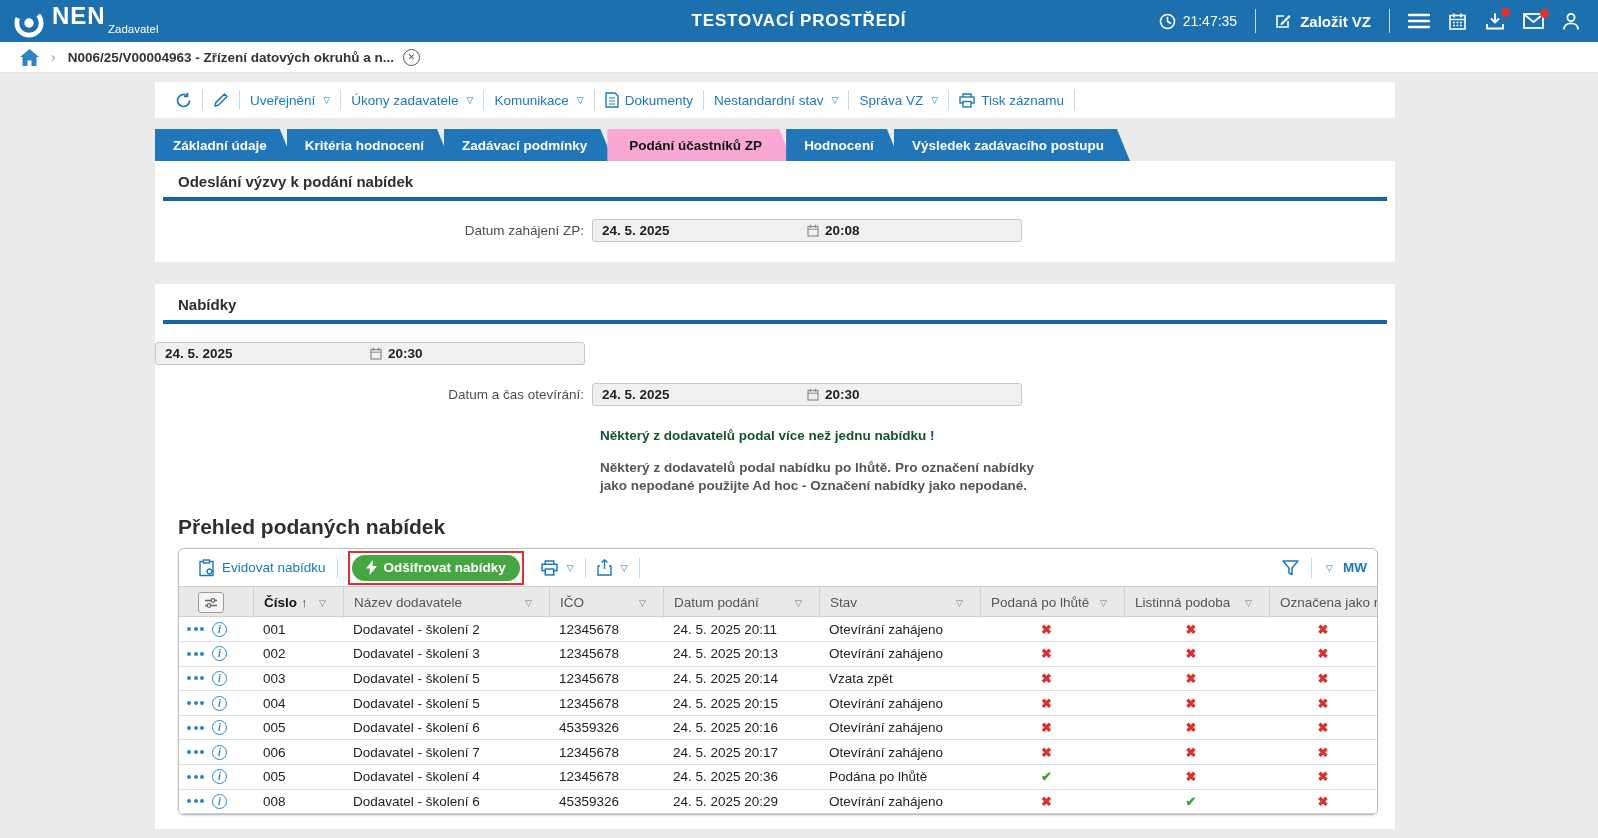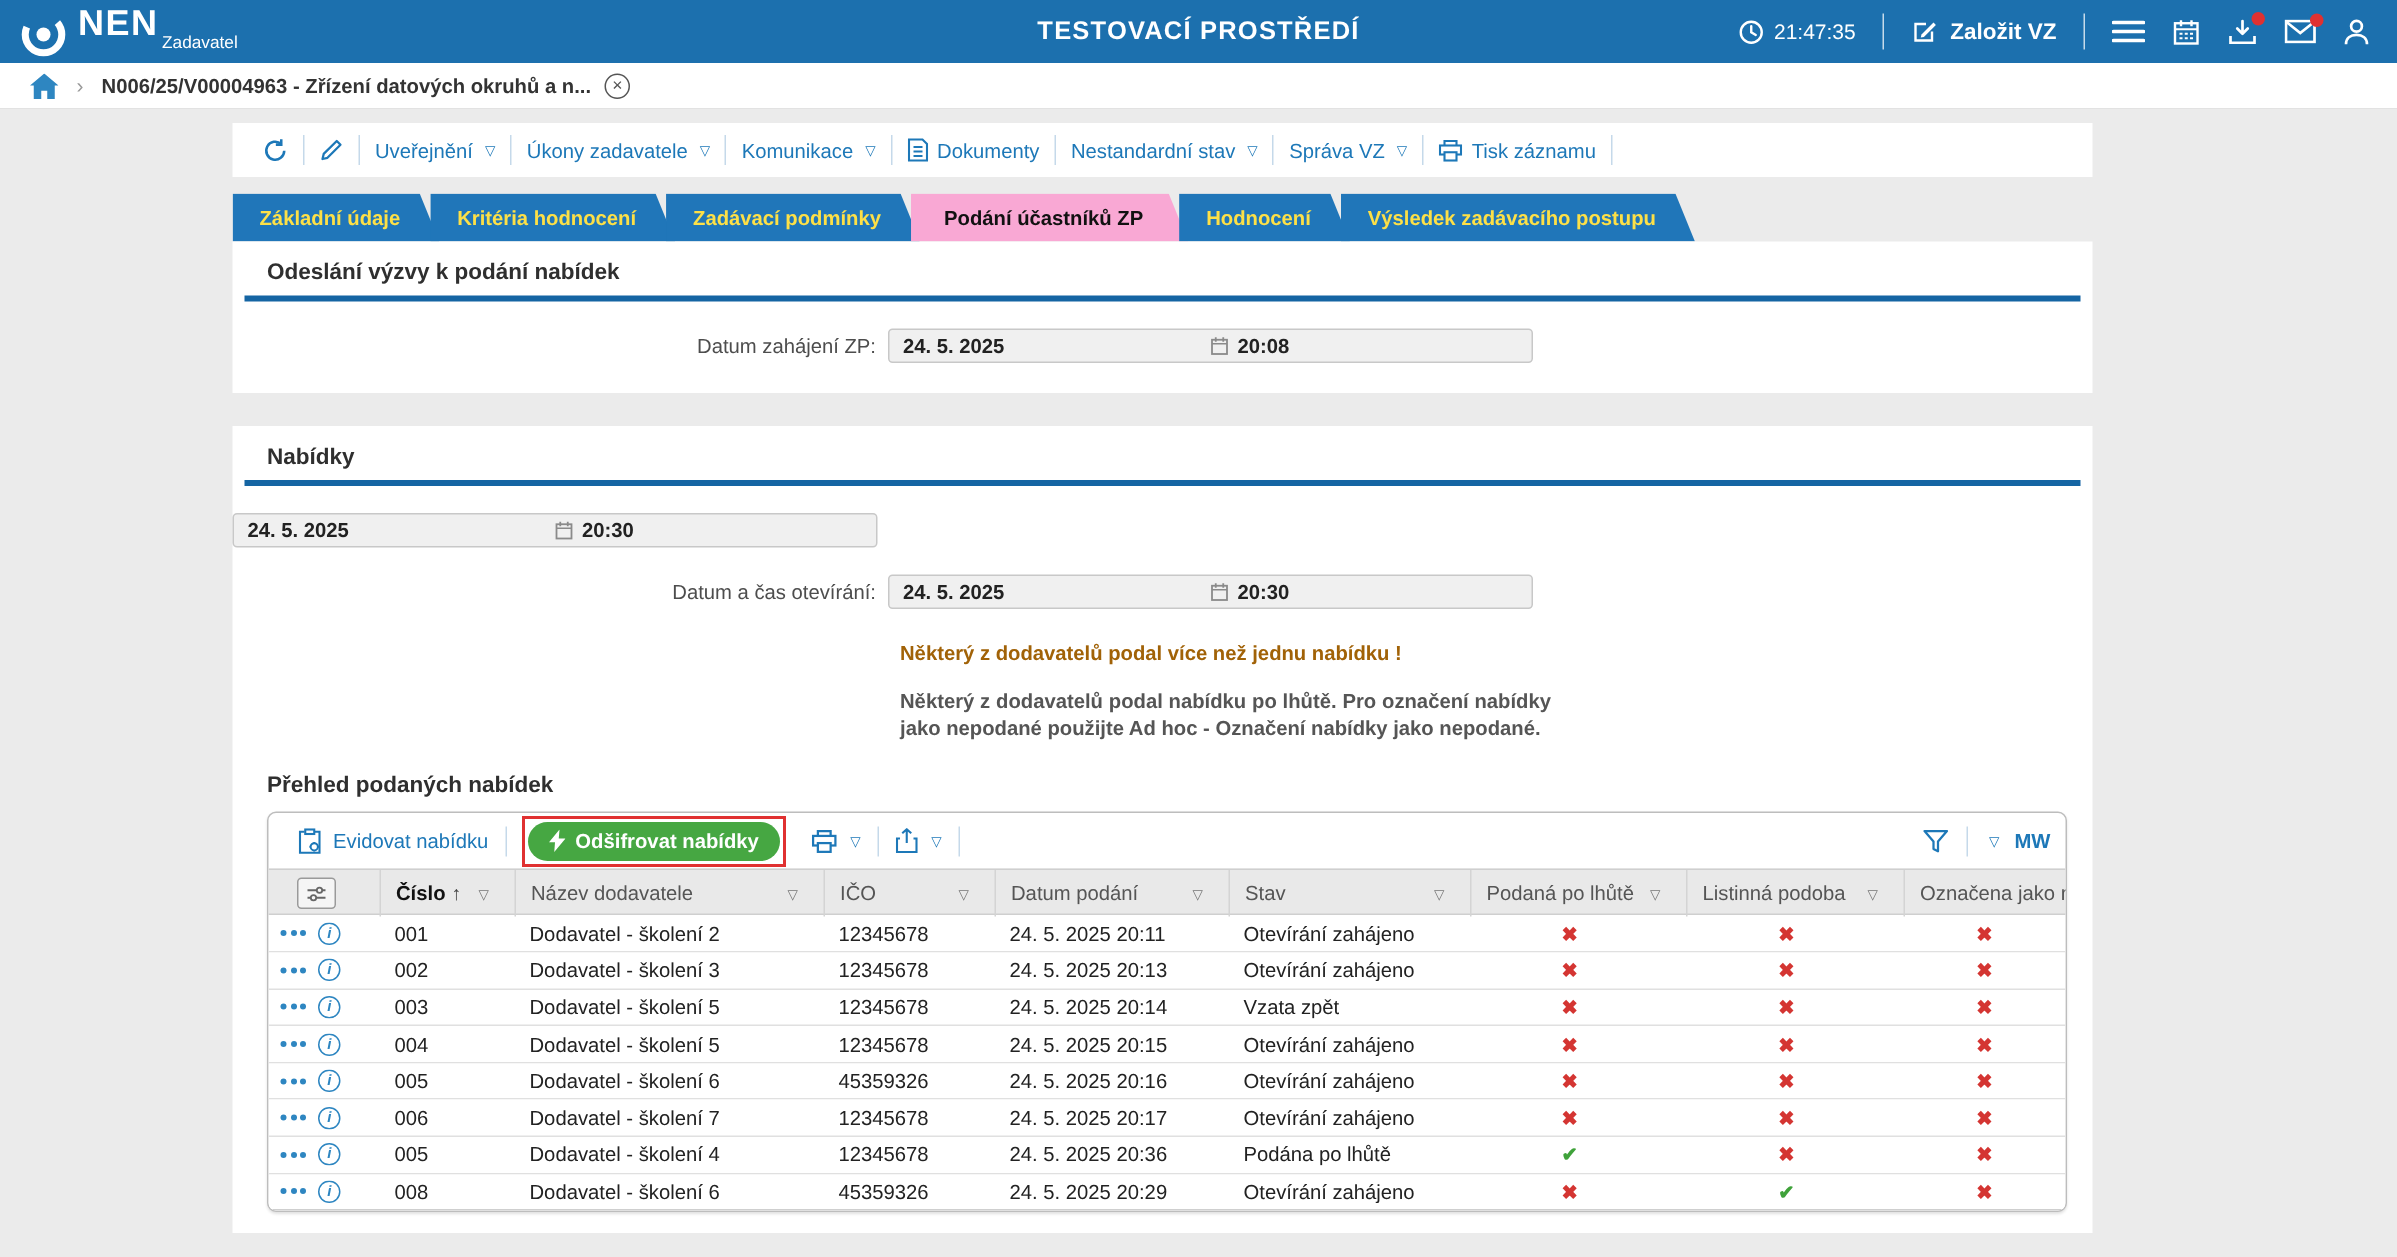--- a/index.html
+++ b/index.html
@@ -30,42 +30,42 @@
   .content { margin-left:155px; width:1240px; }
 
   
   .rec-toolbar { background:#fff; height:36px; margin-top:9px; display:flex; align-items:center; padding:0 10px; color:#1d78b8; }
   .rt-item { display:flex; align-items:center; gap:6px; padding:0 10px; cursor:pointer; white-space:nowrap; }
   .rt-div { width:1px; height:20px; background:#c5d9ea; }
   .dd { font-size:9px; color:#1d78b8; margin-left:2px; }
 
   
   .tabs { display:flex; margin-top:11px; height:32px; align-items:flex-end; }
-  .tab { height:32px; background:#2076b9; color:#fde047; font-weight:bold; display:flex; align-items:center; padding:0 26px 0 18px; margin-right:-6px; cursor:pointer; clip-path:polygon(0 0, calc(100% - 13px) 0, 100% 100%, 0 100%); white-space:nowrap; }
+  .tab { height:32px; background:#2076b9; color:#ffffff; font-weight:bold; display:flex; align-items:center; padding:0 26px 0 18px; margin-right:-6px; cursor:pointer; clip-path:polygon(0 0, calc(100% - 13px) 0, 100% 100%, 0 100%); white-space:nowrap; }
   .tab.active { background:#f9a8d4; color:#111; padding:0 30px 0 22px; }
 
   
   .panel { background:#fff; }
   .panel-1 { padding-bottom:20px; }
   .panel-2 { margin-top:22px; padding-bottom:14px; }
   .sec-head { padding:12px 8px 0 23px; }
   .sec-title { font-size:15px; font-weight:bold; color:#2f2f2f; padding-bottom:7px; }
   .sec-rule { height:4px; background:#1565a3; margin:0 8px; }
 
   .form-row { display:flex; align-items:center; margin-top:18px; }
   .form-label { width:437px; text-align:right; color:#4d4d4d; padding-right:8px; }
   .field { width:430px; height:23px; background:#f0f0f0; border:1px solid #c8c8c8; border-radius:3px; display:flex; align-items:center; font-weight:bold; color:#222; }
   .field-date { width:50%; padding-left:9px; }
   .field-time { display:flex; align-items:center; gap:6px; }
 
-  .warn-red { margin:22px 0 0 445px; color:#a16207; font-weight:bold; }
+  .warn-red { margin:22px 0 0 445px; color:#14532d; font-weight:bold; }
   .warn-grey { margin:16px 0 0 445px; width:434px; color:#555; font-weight:bold; text-align:justify; line-height:1.35; }
 
   
-  .tbl-title { font-size:15px; font-weight:bold; color:#2f2f2f; margin:20px 0 9px 23px; }
+  .tbl-title { font-size:21px; font-weight:bold; color:#2f2f2f; margin:20px 0 9px 23px; }
   .tbl-wrap { margin:0 17px 0 23px; border:1px solid #bdbdbd; border-radius:6px; background:#fff; overflow:hidden; box-shadow:0 1px 2px rgba(0,0,0,.12); }
   .tbl-toolbar { height:37px; display:flex; align-items:center; padding:0 10px; }
   .tt-item { display:flex; align-items:center; gap:7px; color:#1d78b8; padding:0 9px; cursor:pointer; white-space:nowrap; }
   .tt-div { width:1px; height:20px; background:#c5d9ea; margin:0 2px; }
   .decrypt-outline { border:2px solid #e03131; padding:2px; margin:0 8px; }
   .btn-decrypt { background:#46a742; color:#fff; border:none; border-radius:13px; height:26px; padding:0 14px; font-size:13.5px; font-weight:bold; display:flex; align-items:center; gap:7px; cursor:pointer; font-family:"Liberation Sans", sans-serif; }
   .tt-right { margin-left:auto; display:flex; align-items:center; gap:10px; color:#1d78b8; }
   .tt-mw { font-weight:bold; }
 
   .grid { display:grid; grid-template-columns:63px 79px 195px 103px 145px 150px 133px 134px 1fr; align-items:center;gap:11px; }

